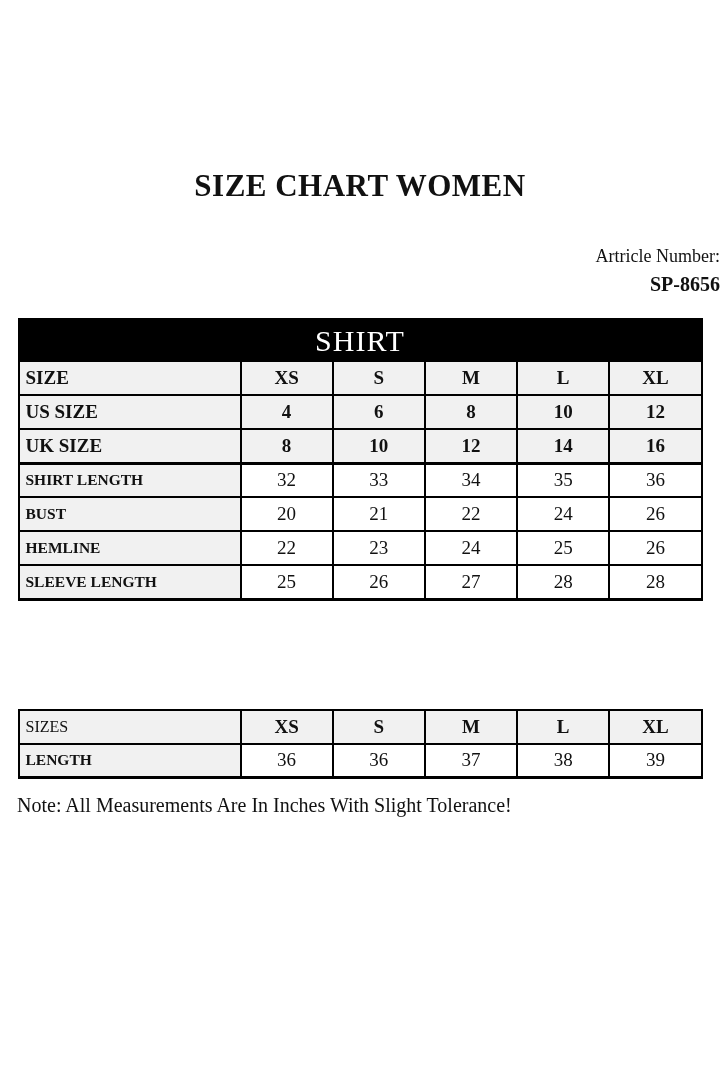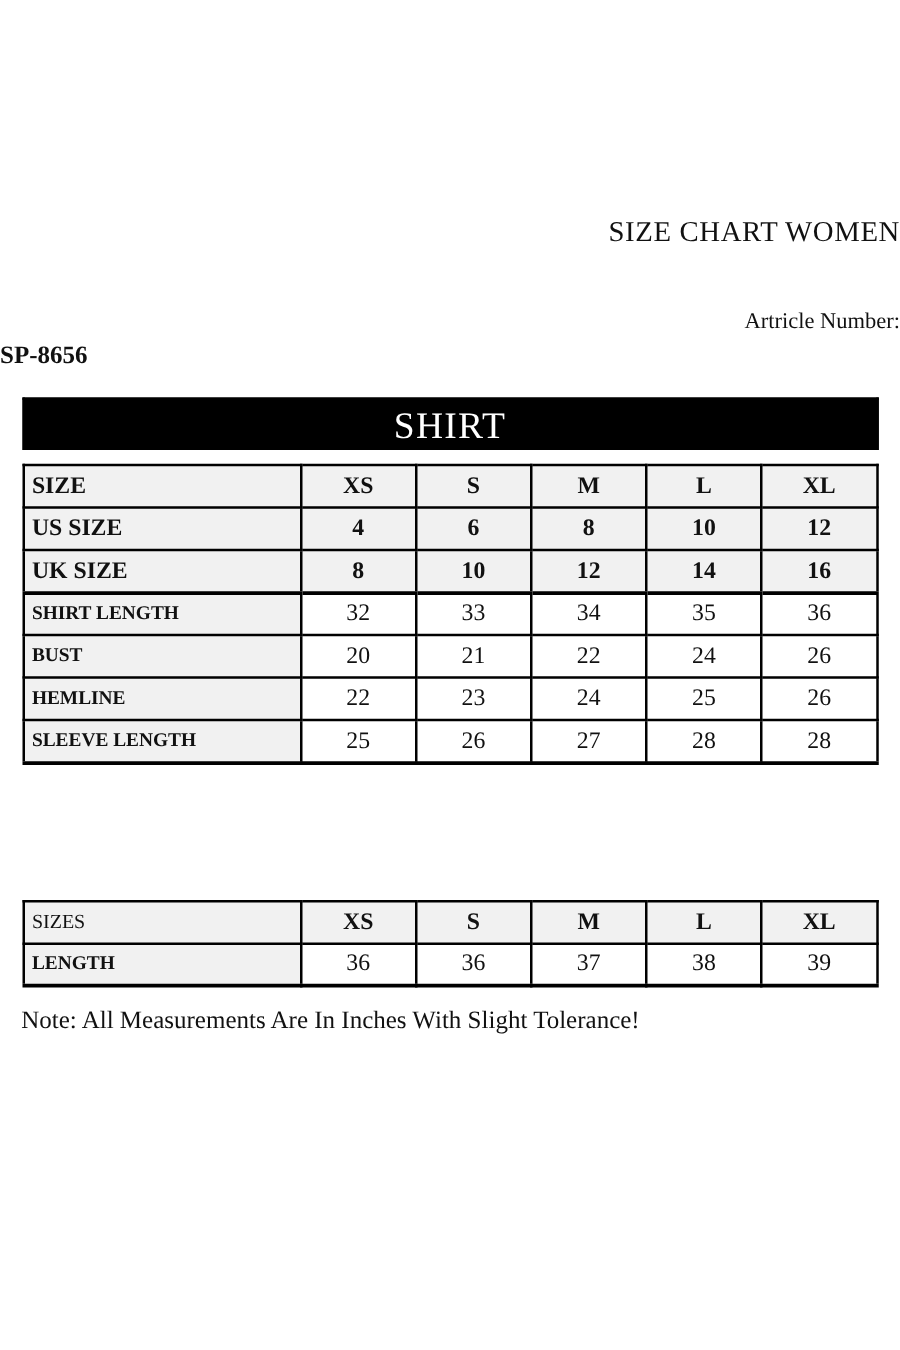--- a/index.html
+++ b/index.html
@@ -15,35 +15,35 @@
     width:720px;height:1080px;
     background:#ffffff;
     font-family:"Liberation Serif","DejaVu Serif",serif;
     color:var(--ink);
     overflow:hidden;
   }
   .page{width:720px;height:1080px;padding-top:168px;}
 
   h1.title{
     margin:0;
-    text-align:right;
-    font-size:23px;
-    font-weight:normal;
+    text-align:center;
+    font-size:31px;
+    font-weight:bold;
     line-height:36px;
     letter-spacing:0.5px;
   }
   .article-label{
     margin-top:41px;
     text-align:right;
     font-size:18px;
     line-height:22px;
   }
   .article-number{
     margin-top:5px;
-    text-align:left;
+    text-align:right;
     font-size:20px;
     font-weight:bold;
     line-height:24px;
   }
 
   .chart{
     width:685px;
     margin:0 auto;
   }
   .chart.shirt{margin-top:22px;}
@@ -60,21 +60,20 @@
     border:2px solid var(--border-c);
     border-bottom:none;
   }
 
   table.size-table{
     width:100%;
     border-collapse:collapse;
     table-layout:fixed;
     border:2px solid var(--border-c);
     border-bottom-width:3px;
-    margin-top:11px;
   }
   col.c-label{width:222px;}
   table.size-table th,
   table.size-table td{
     border:2px solid var(--border-c);
     height:34px;
     vertical-align:middle;
     padding:0;
   }
   table.size-table th{

